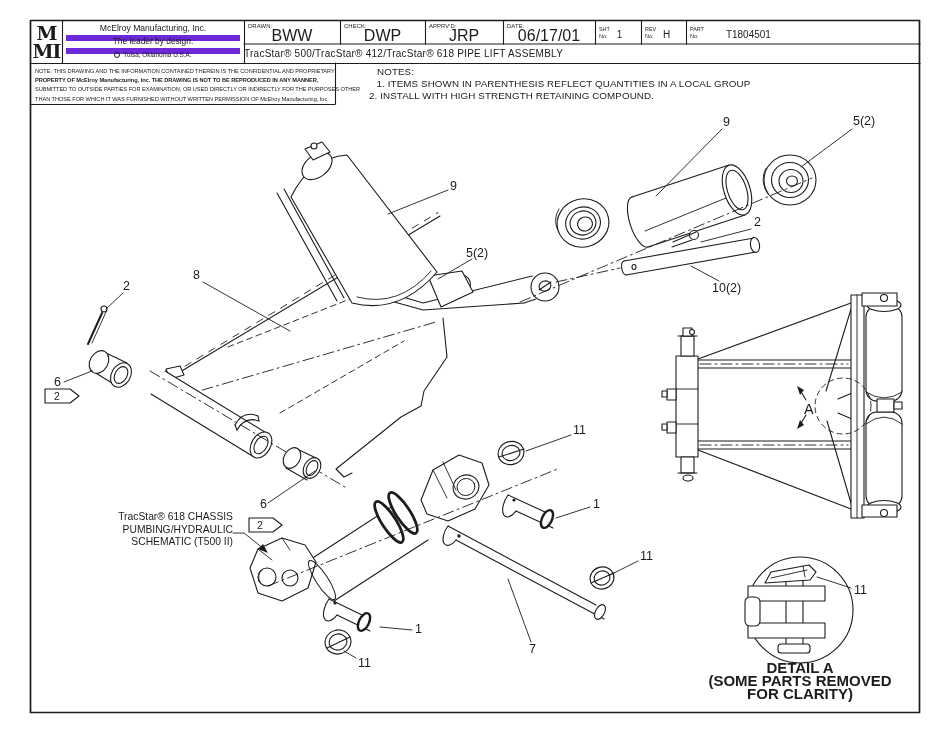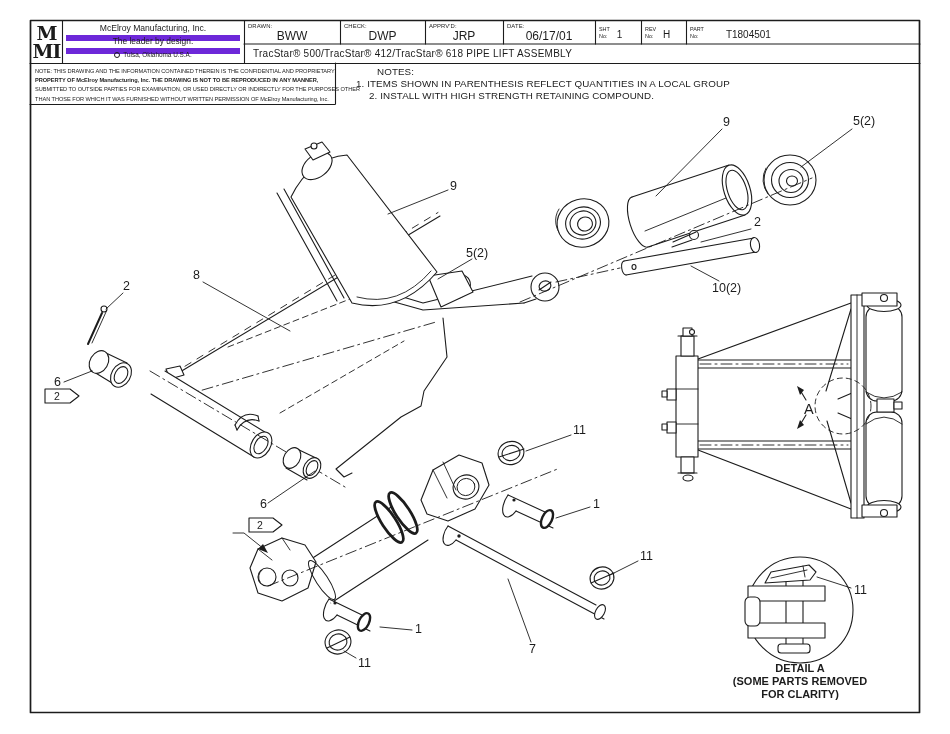--- a/index.html
+++ b/index.html
@@ -15,41 +15,41 @@
   .co-row{left:66px;width:174px;height:13px;text-align:center;border-bottom:6px solid #6d28d9;
         white-space:nowrap;overflow:hidden;}
   .co-name{top:22px;font-size:8.6px;line-height:13px;}
   .co-tag{top:35px;font-size:8.4px;line-height:13px;}
   .co-loc{top:48px;height:14px;font-size:6.4px;line-height:14px;border-bottom:none;}
   .reg-dot{display:inline-block;width:4px;height:4px;border:1px solid #1c1c1c;border-radius:50%;
         margin-right:3px;vertical-align:middle;}
   .cell{overflow:hidden;}
   .cell .lbl{position:absolute;left:4px;top:2px;font-size:5.9px;letter-spacing:0.1px;}
   .cell .val{position:absolute;left:0;right:0;top:7px;bottom:0;display:flex;
-        align-items:center;justify-content:center;font-size:12px;}
+        align-items:center;justify-content:center;font-size:16px;}
   .cell2{display:flex;align-items:center;gap:7px;padding-left:4px;box-sizing:border-box;}
   .cell2 .lbl2{font-size:5.4px;line-height:6.5px;}
   .cell2 .val2{font-size:10px;padding-top:3px;}
   .titlecell{left:244px;top:44px;width:676px;height:19px;display:flex;align-items:center;
-        padding-left:9px;font-size:10px;letter-spacing:0.25px;box-sizing:border-box;}
+        padding-left:0;font-size:10px;letter-spacing:0.25px;box-sizing:border-box;}
 
   
   .legal{left:31px;top:64px;width:302px;height:40px;padding:3px 0 0 4px;
         font-size:5.65px;line-height:9.2px;white-space:nowrap;letter-spacing:-0.05px;}
   .legal .b{font-weight:bold;}
   .notes{left:341px;top:66px;width:430px;font-size:9.8px;line-height:11.9px;letter-spacing:0.1px;}
   .notes .n-h{margin-left:7px;padding-left:29px;}
-  .notes .n-1{margin-left:15px;}
+  .notes .n-1{margin-left:15px;text-align:center;}
   .notes .n-1b{margin-left:46px;}
   .notes .n-2{margin-left:28px;}
 
   
   .chassis{left:30px;top:511px;width:203px;text-align:right;font-size:10.3px;line-height:12.6px;}
   .detailcap{left:700px;top:662px;width:200px;text-align:center;font-weight:bold;
-        font-size:11px;line-height:12.9px;}
+        font-size:15px;line-height:12.9px;}
 </style>
 </head>
 <body>
 
 <div class="page">
 
   <svg class="drawing" width="950" height="734" viewBox="0 0 950 734" fill="none" stroke="#1c1c1c" stroke-width="1.1" stroke-linecap="round" stroke-linejoin="round">
 
     <rect x="30.5" y="20.5" width="889" height="692" stroke-width="1.7"></rect>
 
@@ -399,20 +399,25 @@
     <div>SUBMITTED TO OUTSIDE PARTIES FOR EXAMINATION, OR USED DIRECTLY OR INDIRECTLY FOR THE PURPOSES OTHER</div>
     <div>THAN THOSE FOR WHICH IT WAS FURNISHED WITHOUT WRITTEN PERMISSION OF McElroy Manufacturing, Inc.</div>
   </div>
 
   <div class="abs notes">
     <div class="n-h">NOTES:</div>
     <div class="n-1">1. ITEMS SHOWN IN PARENTHESIS REFLECT QUANTITIES IN A LOCAL GROUP</div>
     <div class="n-2">2. INSTALL WITH HIGH STRENGTH RETAINING COMPOUND.</div>
   </div>
 
+  <div class="abs chassis">
+    <div>TracStar® 618 CHASSIS</div>
+    <div>PUMBING/HYDRAULIC</div>
+    <div>SCHEMATIC (T500 II)</div>
+  </div>
 
   <div class="abs detailcap">
     <div>DETAIL A</div>
     <div>(SOME PARTS REMOVED</div>
     <div>FOR CLARITY)</div>
   </div>
 
 </div>
 
 </body></html>

